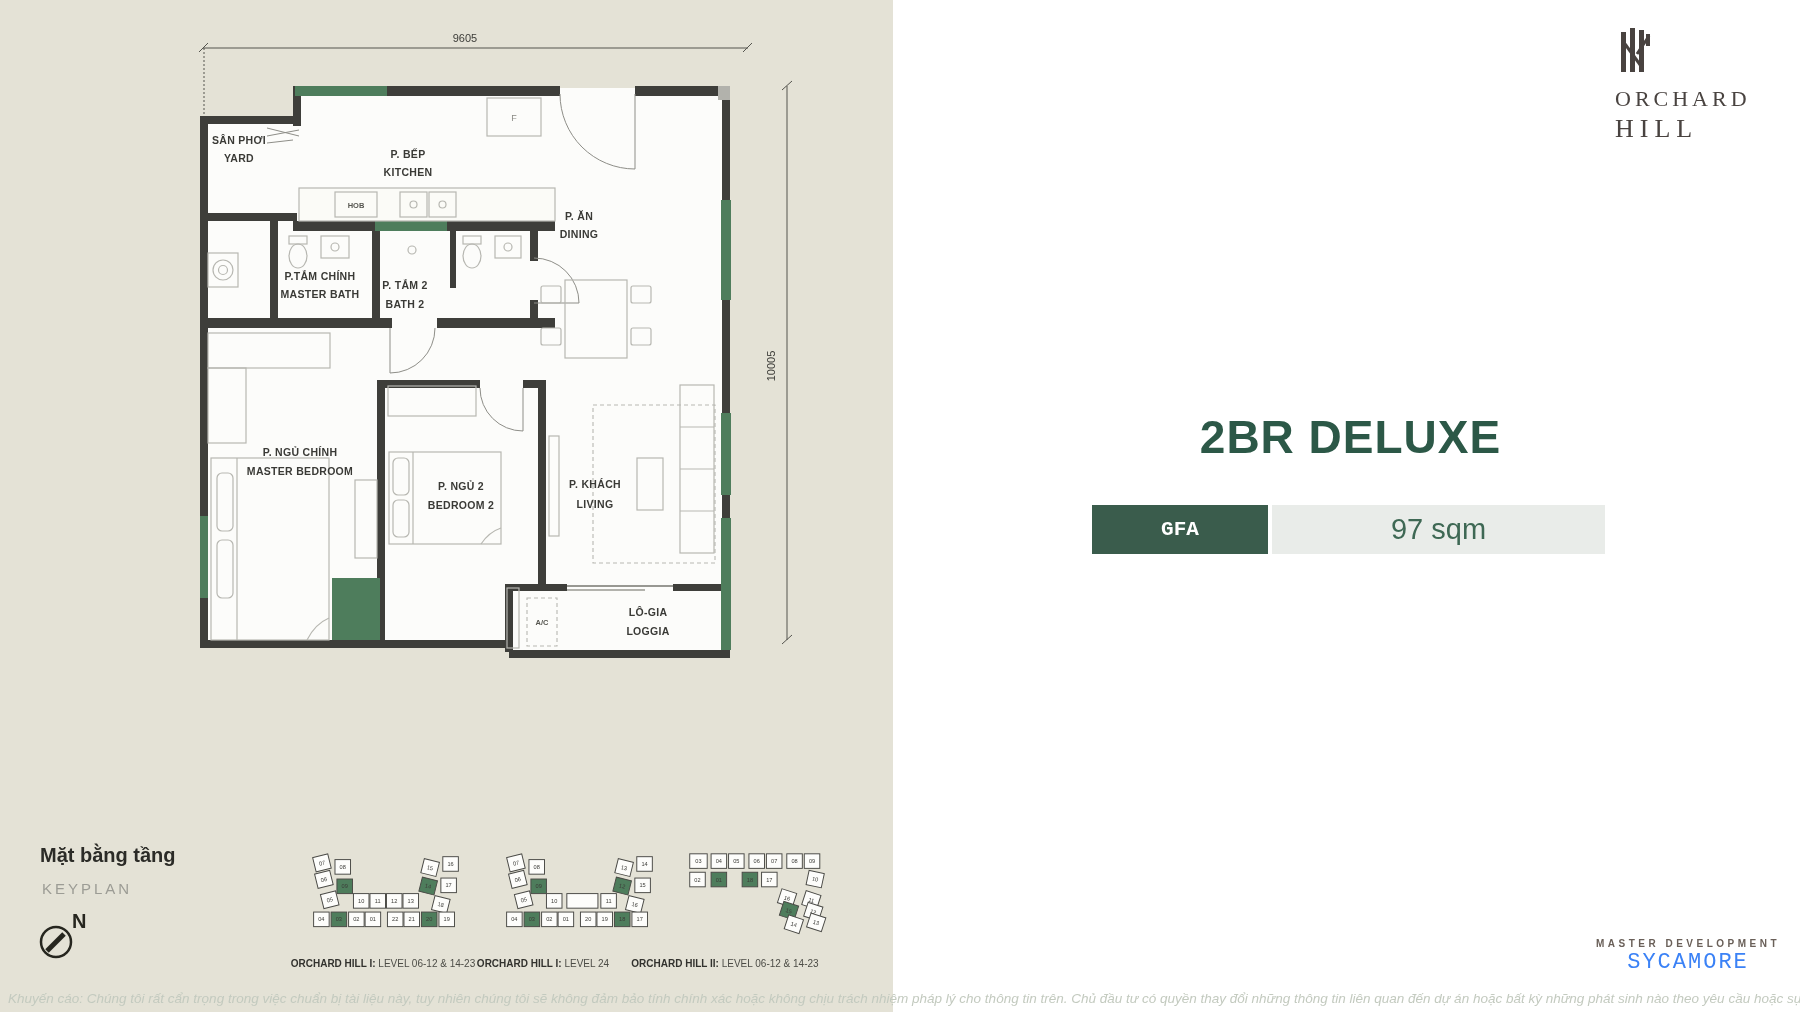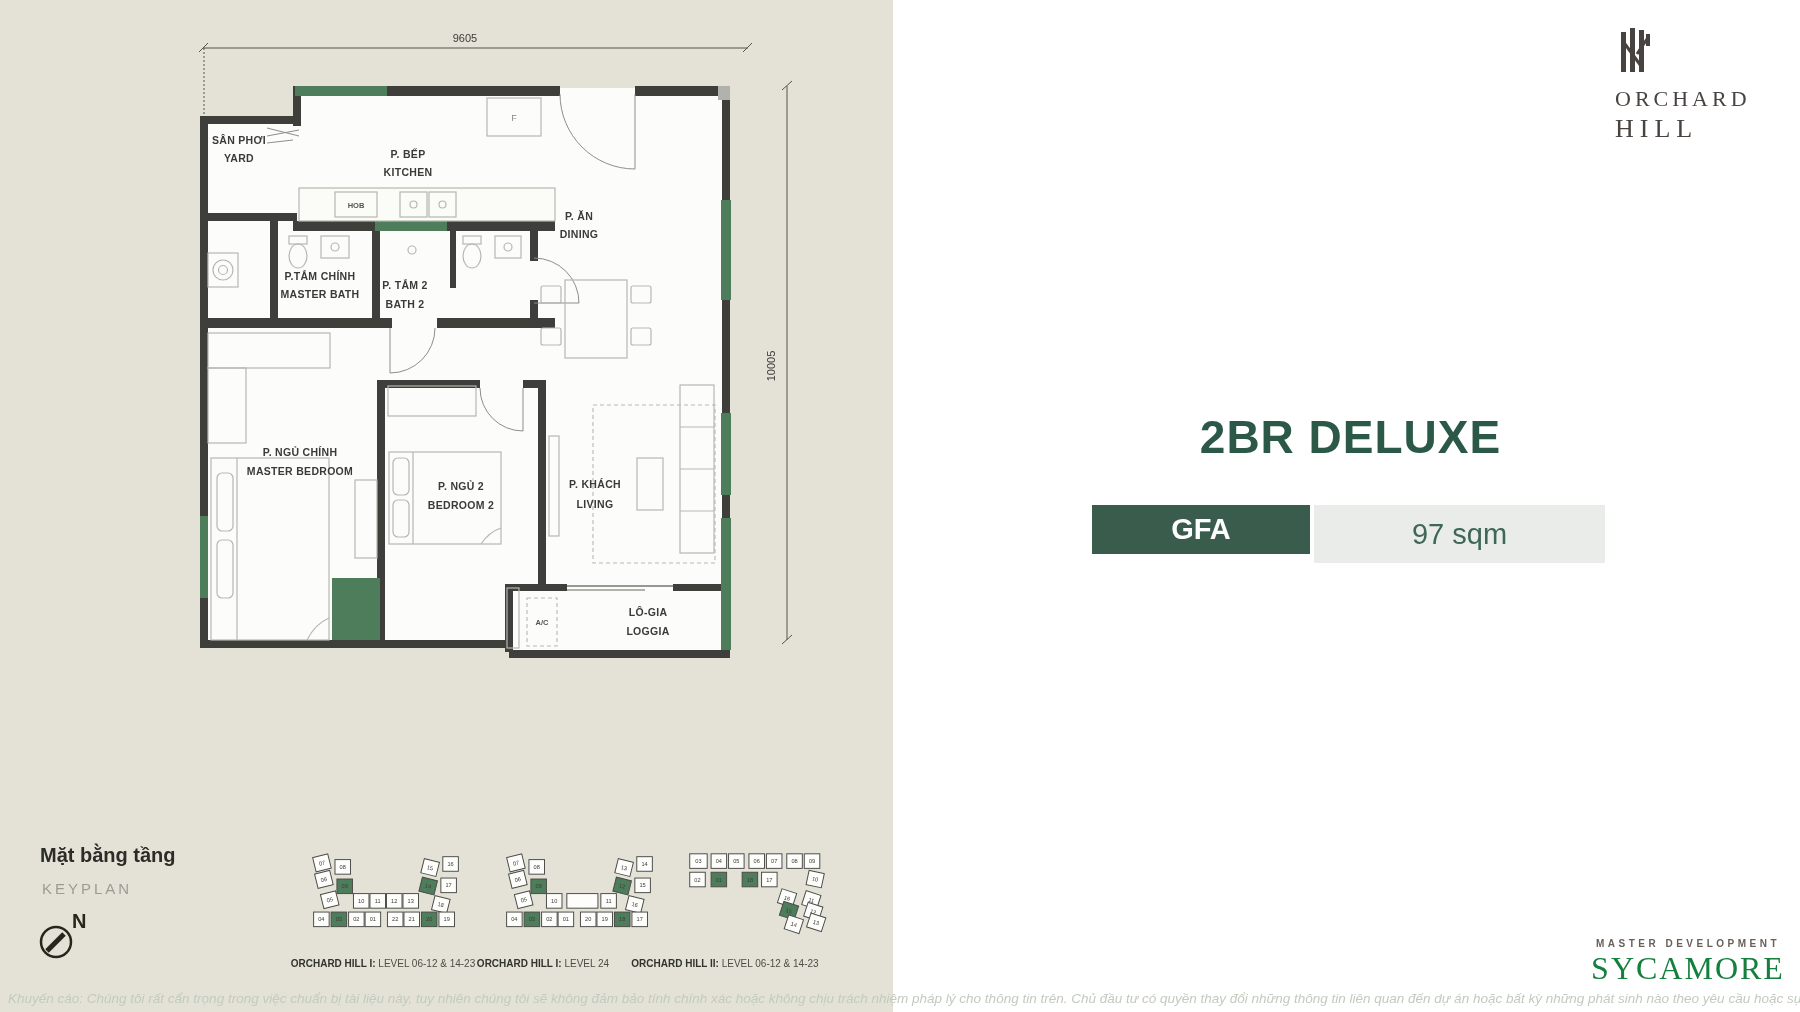--- a/index.html
+++ b/index.html
@@ -36,27 +36,27 @@
   .kp-caption b{color:#32322e;}
 
   
   .logo{position:absolute;left:1615px;top:28px;width:150px;text-align:left;color:#494340;}
   .logo .l1{font-family:"Liberation Serif",serif;font-size:22px;letter-spacing:4px;margin-top:6px;}
   .logo .l2{font-family:"Liberation Serif",serif;font-size:26px;letter-spacing:6px;margin-top:2px;}
   .unit-title{position:absolute;left:1093px;top:410px;width:515px;text-align:center;
               font-size:46px;font-weight:700;letter-spacing:1px;color:#2c5847;}
   .spec-table{position:absolute;left:1092px;top:505px;width:513px;}
   .spec-row{display:flex;margin-bottom:4px;}
-  .spec-label{width:218px;height:49px;background:#3a5c4c;color:#ffffff;font-size:29px;font-weight:700;
-              display:flex;align-items:center;justify-content:center;margin-right:4px;}
-  .spec-value{flex:1;height:58px;background:#e9ece9;color:#3e6854;font-size:29px;font-weight:500;
+  .spec-label{width:176px;height:49px;background:#3a5c4c;color:#ffffff;font-size:21px;font-weight:700;
+              display:flex;align-items:center;justify-content:center;margin-right:4px;font-family:Liberation Mono, monospace;}
+  .spec-value{flex:1;height:49px;background:#e9ece9;color:#3e6854;font-size:29px;font-weight:500;
               display:flex;align-items:center;justify-content:center;}
   .masterdev{position:absolute;left:1588px;top:938px;width:200px;text-align:center;}
   .masterdev .md{font-size:10px;font-weight:700;letter-spacing:3.5px;color:#6a6059;}
-  .masterdev .brand{font-family:Liberation Serif, serif;font-size:32px;letter-spacing:2px;color:#15803d;margin-top:1px;}
+  .masterdev .brand{font-family:Liberation Mono, monospace;font-size:22px;letter-spacing:2px;color:#3b82f6;margin-top:1px;}
 
   .disclaimer{position:absolute;left:8px;top:991px;width:1792px;white-space:nowrap;overflow:hidden;
               font-size:13.5px;font-style:italic;color:#c3cabf;}
 </style>
 </head>
 <body>
 
 <div class="page">
   <div class="panel-left"></div>
   <div class="panel-right"></div>

